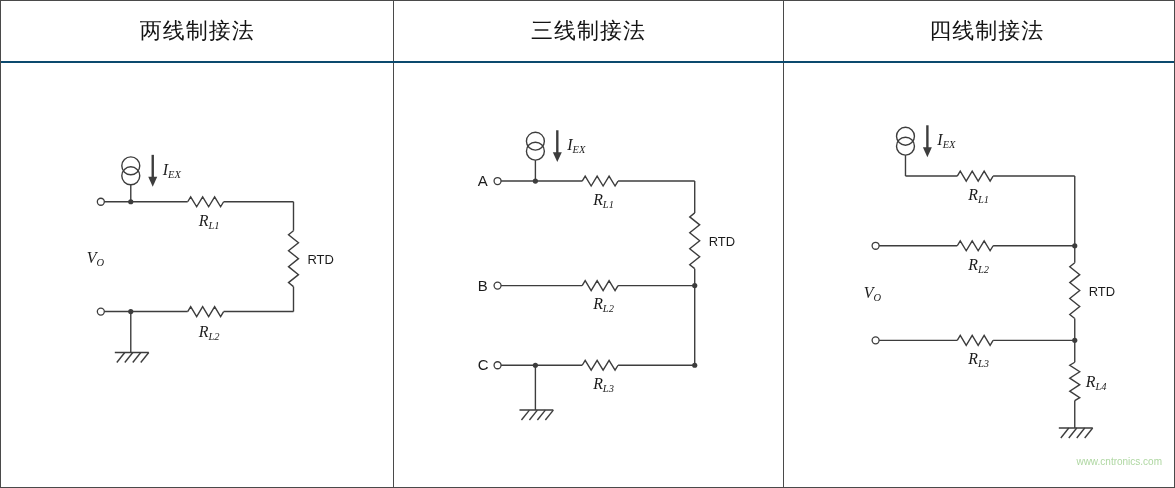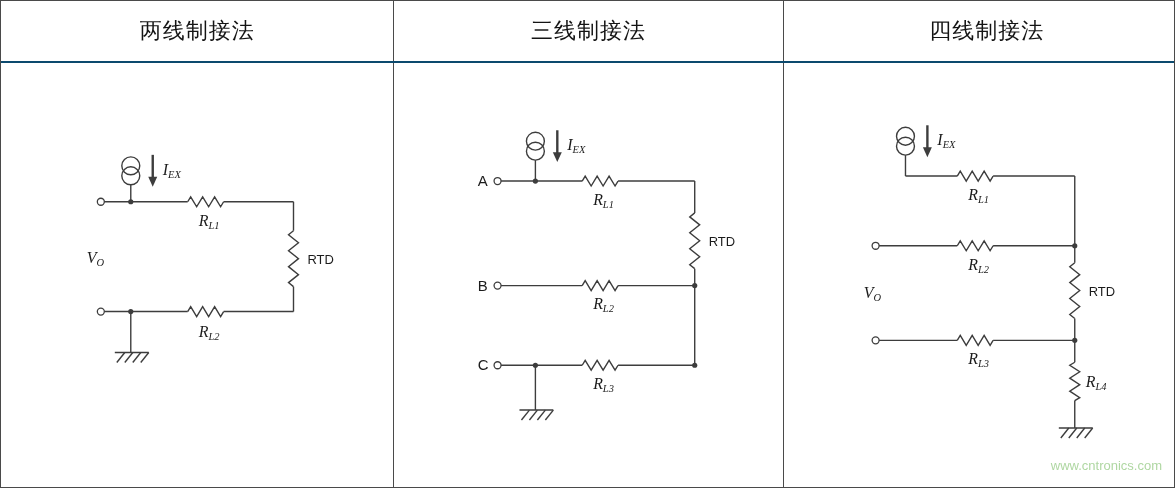--- a/index.html
+++ b/index.html
@@ -22,21 +22,21 @@
   .panel svg{display:block;width:100%;height:100%;}
   .wire{stroke:#3d3d3d;stroke-width:1.4;fill:none;}
   .bold-arrow{stroke:#3d3d3d;stroke-width:2.4;fill:none;}
   .head{fill:#3d3d3d;stroke:none;}
   .dot{fill:#3d3d3d;stroke:none;}
   .term{fill:#ffffff;stroke:#3d3d3d;stroke-width:1.3;}
   .lbl{font-family:"Liberation Serif",serif;font-style:italic;font-size:16px;fill:#1c1c1c;}
   .sub{font-size:10.5px;}
   .plain{font-family:"Liberation Sans",sans-serif;font-style:normal;font-size:13px;fill:#1c1c1c;}
   .node-letter{font-family:"Liberation Sans",sans-serif;font-style:normal;font-size:15px;fill:#1c1c1c;}
-  .watermark{position:absolute;right:12px;bottom:14px;font-size:13px;color:#afd7a2;
+  .watermark{position:absolute;right:12px;bottom:20px;font-size:10px;color:#afd7a2;
     font-family:"Liberation Sans",sans-serif;}
 </style>
 </head>
 <body>
 
 <div class="frame">
 
   <div class="header">
     <div class="hcell c1">两线制接法</div>
     <div class="hcell c2">三线制接法</div>

